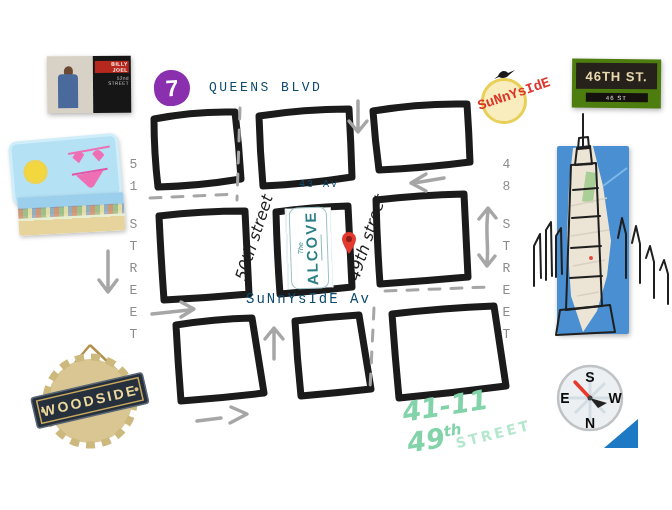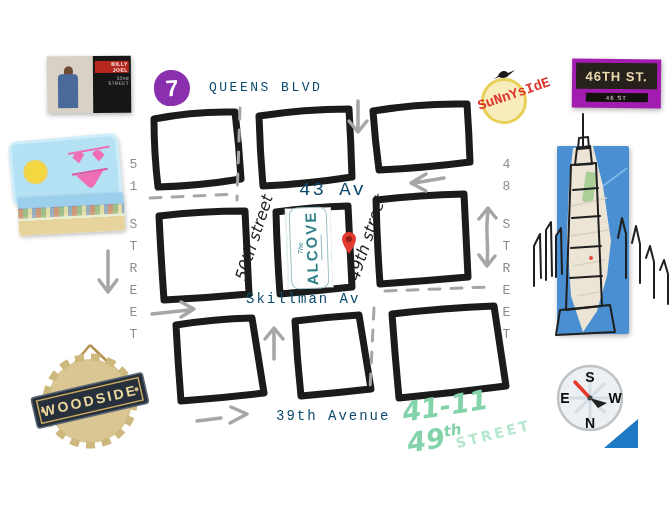--- a/index.html
+++ b/index.html
@@ -31,21 +31,21 @@
 
   
   .sun-ring { left:481px; top:78px; width:46px; height:46px; border-radius:50%;
               background:#f9edbd; border:3px solid #e8cf56; }
   .sun-text { left:464px; top:86px; width:100px; text-align:center; transform:rotate(-19deg);
               color:#dc352c; font-family:"Liberation Mono","DejaVu Sans Mono",monospace;
               font-weight:bold; font-size:14px; }
   .bird { left:494px; top:66px; }
 
   
-  .sign46 { left:572px; top:59px; width:89px; height:49px; background:#a21caf; padding:4px 4px 4px 4px;
+  .sign46 { left:572px; top:59px; width:89px; height:49px; background:#4d7c0f; padding:4px 4px 4px 4px;
             box-shadow:1px 2px 5px rgba(0,0,0,.3); transform:rotate(.5deg); }
   .sign46-main { height:26px; background:#26211b; color:#e9d9ae; font-weight:bold; font-size:13px;
                  letter-spacing:1px; display:flex; align-items:center; justify-content:center; }
   .sign46-sub  { width:62px; height:9px; background:#14110e; color:#e6e6e6; font-size:6px;
                  letter-spacing:1px; margin:4px auto 0 auto; display:flex; align-items:center; justify-content:center; }
 
   
   .postcard { left:12px; top:137px; width:116px; height:100px; transform:rotate(-5deg); }
   .postcard-top { position:absolute; left:0; top:0; width:110px; height:64px; background:#b5e1f4;
                   border:3px solid #cfeefa; border-radius:8px; box-shadow:1px 2px 4px rgba(0,0,0,.2); }
@@ -59,21 +59,21 @@
                      rgba(120,160,90,.55) 5px 10px, rgba(235,215,150,.6) 10px 14px, rgba(90,120,180,.5) 14px 18px); }
 
   
   .vtext { display:flex; flex-direction:column; align-items:center; gap:16px; }
   .vtext span { writing-mode:vertical-rl; text-orientation:upright; letter-spacing:7px;
                 font-family:"Liberation Mono","DejaVu Sans Mono",monospace; color:#8c8c8c; font-size:13px; }
   .st51 { left:126px; top:157px; }
   .st48 { left:499px; top:157px; }
 
   
-  .av43     { left:299px; top:179px; font-size:19px; letter-spacing:2px; }
+  .av43     { left:299px; top:179px; font-size:10px; letter-spacing:2px; }
   .skillman { left:246px; top:291px; font-size:14px; letter-spacing:2px; }
   .ave39    { left:276px; top:408px; font-size:14px; letter-spacing:2px; }
   .st50 { left:198px; top:228px; width:112px; text-align:center; transform:rotate(-72deg); font-size:16px; }
   .st49 { left:311px; top:228px; width:112px; text-align:center; transform:rotate(-72deg); font-size:16px; }
 
   
   .alcove-card { left:286px; top:208px; width:46px; height:80px; background:#ffffff; transform:rotate(-2deg);
                  background-image:repeating-linear-gradient(90deg,#e7f0f2 0 2px, transparent 2px 9px); }
   .alcove-logo { position:absolute; left:-18px; top:21px; width:82px; height:38px; transform:rotate(-90deg);
                  display:flex; flex-direction:column; align-items:center; justify-content:center;
@@ -181,22 +181,21 @@
       <path d="M444,178 L414,183 M426,174 L411,183 M426,191 L411,183"></path>
       <path d="M488,212 C485,230 489,248 487,262 M479,219 L488,208 L496,218 M479,255 L487,266 L495,256"></path>
       <path d="M108,251 L108,288 M99,280 L108,292 L117,280"></path>
       <path d="M152,314 L189,310 M181,302 L194,309 L181,317"></path>
       <path d="M274,359 L274,332 M265,339 L274,328 L283,339"></path>
       <path d="M197,421 L221,418 M231,407 L247,414 L230,423"></path>
     </g>
   </svg>
 
   <div class="abs mono av43">43 Av</div>
-  <div class="abs mono skillman">Skillman Av</div>
-  <div class="abs mono ave39">39th Avenue</div>
+  <div class="abs mono skillman">SuNnYsIdE Av</div>
   <div class="abs hand st50">50th street</div>
   <div class="abs hand st49">49th street</div>
 
   <div class="abs alcove-card">
     <div class="alcove-logo">
       <span class="alcove-the">The</span>
       <span class="alcove-name">ALCOVE</span>
       <span class="alcove-rule"></span>
     </div>
   </div>

